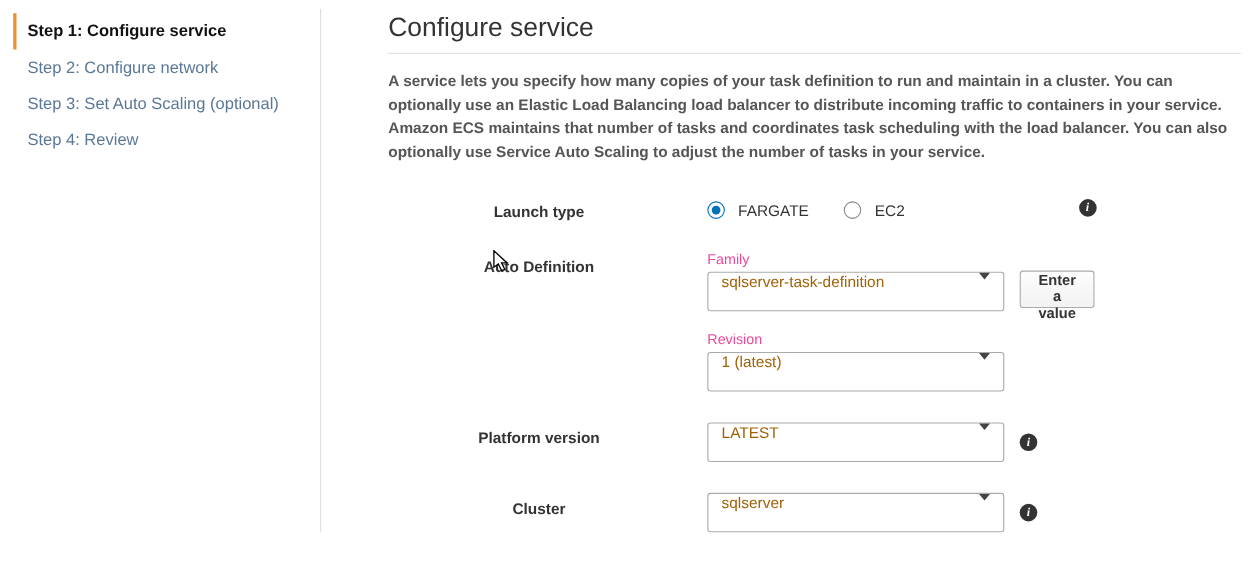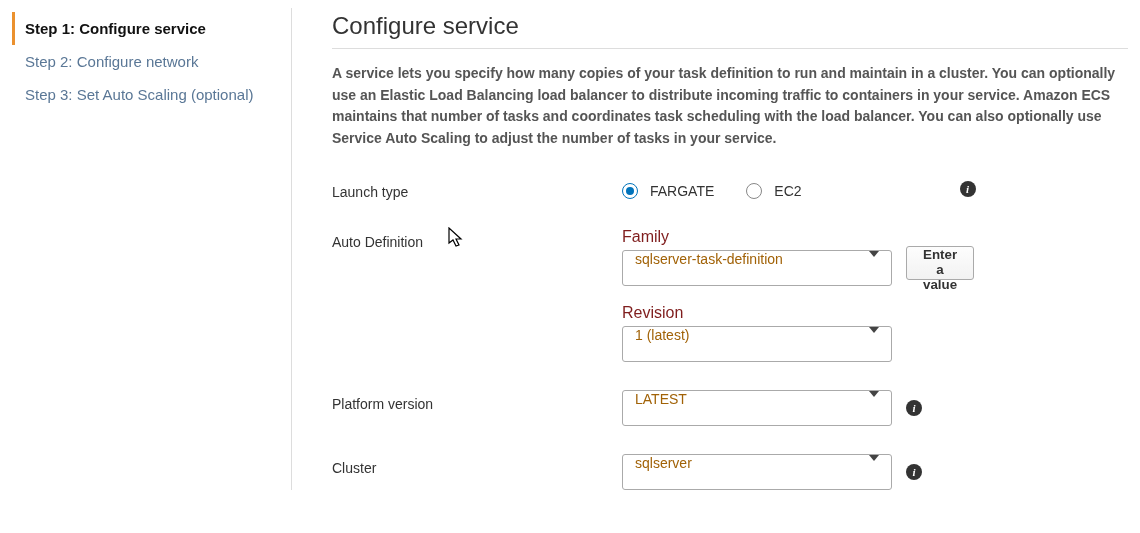--- a/index.html
+++ b/index.html
@@ -14,20 +14,21 @@
     padding: 8px 12px 0 12px;
   }
   .page-title {
     font-size: 24px;
     font-weight: 400;
     color: #666;
     margin-bottom: 24px;
   }
   .layout {
     display: flex;
+    gap: 21px;
   }
   .sidebar {
     width: 280px;
     flex-shrink: 0;
     border-right: 1px solid #ddd;
     padding-right: 10px;
     padding-top: 4px;
     min-height: 460px;
   }
   .step {
@@ -60,24 +61,24 @@
     line-height: 1.55;
     margin-bottom: 28px;
     font-weight: bold;
   }
   .form-row {
     display: flex;
     margin-bottom: 28px;
   }
   .form-label-col {
     width: 290px;
-    text-align: left;
+    text-align: center;
     padding-right: 16px;
     padding-top: 6px;
-    font-weight: 400;
+    font-weight: 700;
     color: #333;
   }
   .form-control-col {
     display: flex;
     flex-direction: column;
     gap: 18px;
     position: relative;
   }
   .radio-row {
     display: flex;
@@ -99,22 +100,22 @@
     content: "";
     width: 8px; height: 8px;
     background: #0073bb;
     border-radius: 50%;
   }
   .radio-label {
     color: #333;
     margin-right: 20px;
   }
   .field-label {
-    font-size: 16px;
-    color: #7f1d1d;
+    font-size: 13px;
+    color: #ec4899;
     margin-bottom: 4px;
   }
   .select {
     width: 270px;
     height: 36px;
     border: 1px solid #aaa;
     border-radius: 3px;
     display: flex;
     align-items: flex-start;
     justify-content: space-between;
@@ -173,20 +174,21 @@
 <body>
 
 <div class="page">
 
   <div class="layout">
 
     <nav class="sidebar">
       <div class="step active">Step 1: Configure service</div>
       <div class="step">Step 2: Configure network</div>
       <div class="step">Step 3: Set Auto Scaling (optional)</div>
+      <div class="step">Step 4: Review</div>
     </nav>
 
     <main class="main">
       <h2 class="section-title">Configure service</h2>
       <p class="description">A service lets you specify how many copies of your task definition to run and maintain in a cluster. You can optionally use an Elastic Load Balancing load balancer to distribute incoming traffic to containers in your service. Amazon ECS maintains that number of tasks and coordinates task scheduling with the load balancer. You can also optionally use Service Auto Scaling to adjust the number of tasks in your service.</p>
 
       <div class="form-row">
         <div class="form-label-col">Launch type</div>
         <div class="form-control-col" style="flex-direction:row; align-items:center;">
           <div class="radio-row">

